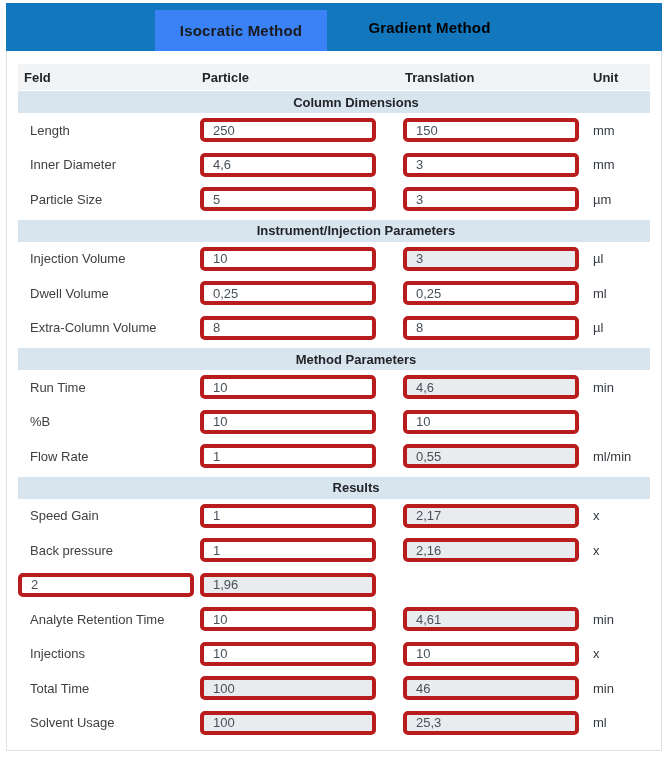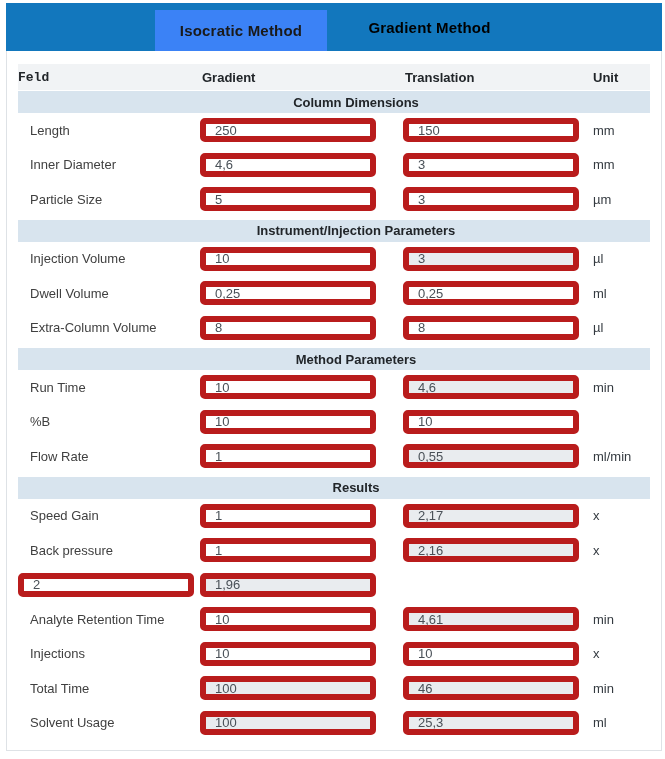--- a/index.html
+++ b/index.html
@@ -39,54 +39,54 @@
     display: grid;
     grid-template-columns: 182px 203px 188px 59px;
     align-items: center;
   }
   .thead {
     height: 26px;
     background: #f1f3f5;
     font-weight: bold; font-size: 13px; color: #212529;
   }
   .th { padding-left: 2px; }
-  .th.feld { padding-left: 0; font-family: Liberation Mono, monospace; }
+  .th.feld { padding-left: 6px; }
   .section-title {
     height: 22px; margin-top: 3px;
     background: #d8e4ee;
     display: flex; align-items: center; justify-content: center;
     font-weight: bold; font-size: 13px; color: #212529; padding-left: 44px;
   }
   .section-title.first { margin-top: 1px; }
   .trow { height: 34.5px; }
   .field-label { padding-left: 12px; font-size: 13px; color: #404040; }
   input.cell {
     width: 176px; height: 24px;
-    border: 6px solid #b91c1c; border-radius: 5px;
+    border: 4px solid #b91c1c; border-radius: 5px;
     padding: 0 6px 0 9px;
     font-family: inherit; font-size: 13px; color: #495057;
     background: #ffffff;
     outline: none;
   }
   input.cell.readonly { background: #e9ecef; }
   .unit { font-size: 13px; color: #343a40; padding-left: 2px; }
 </style>
 </head>
 <body>
 
 <div class="topbar">
   <div class="tab-spacer"></div>
   <div class="tab active">Isocratic Method</div>
   <div class="tab inactive">Gradient Method</div>
 </div>
 
 <div class="container">
   <div class="thead">
     <div class="th feld">Feld</div>
-    <div class="th">Gradient</div>
+    <div class="th">Particle</div>
     <div class="th">Translation</div>
     <div class="th">Unit</div>
   </div>
   <div id="sections">
       <div class="section-title first">Column Dimensions</div>
       <div class="trow">
         <div class="field-label">Length</div>
         <div><input type="text" class="cell" value="250" style=""></div>
         <div><input type="text" class="cell" value="150" style=""></div>
         <div class="unit">mm</div>

